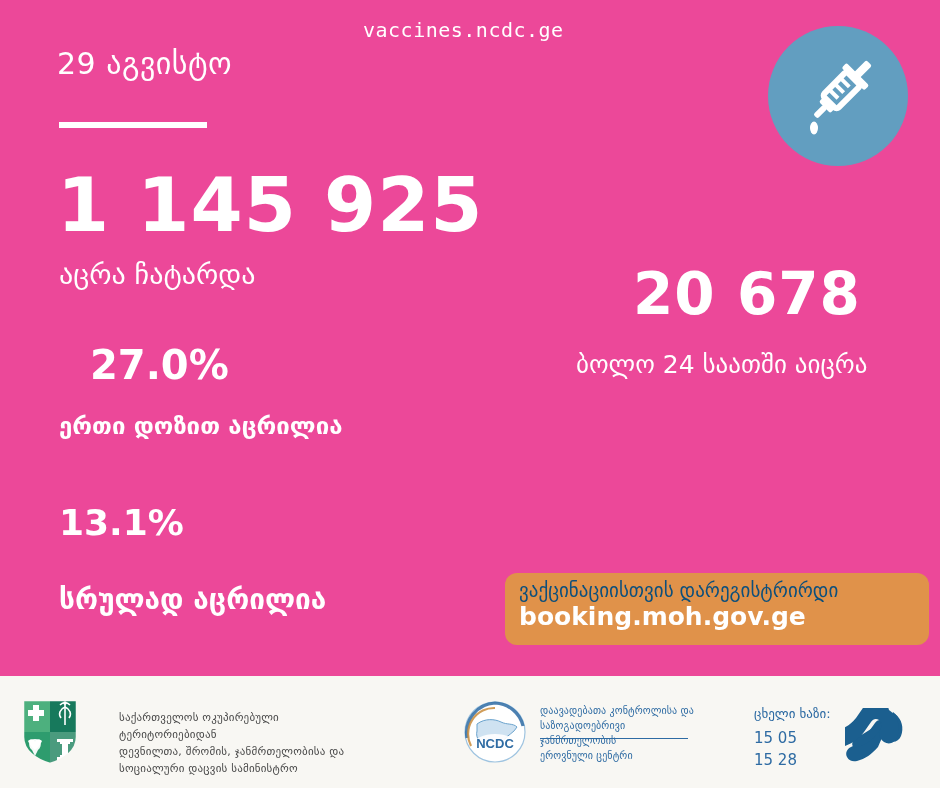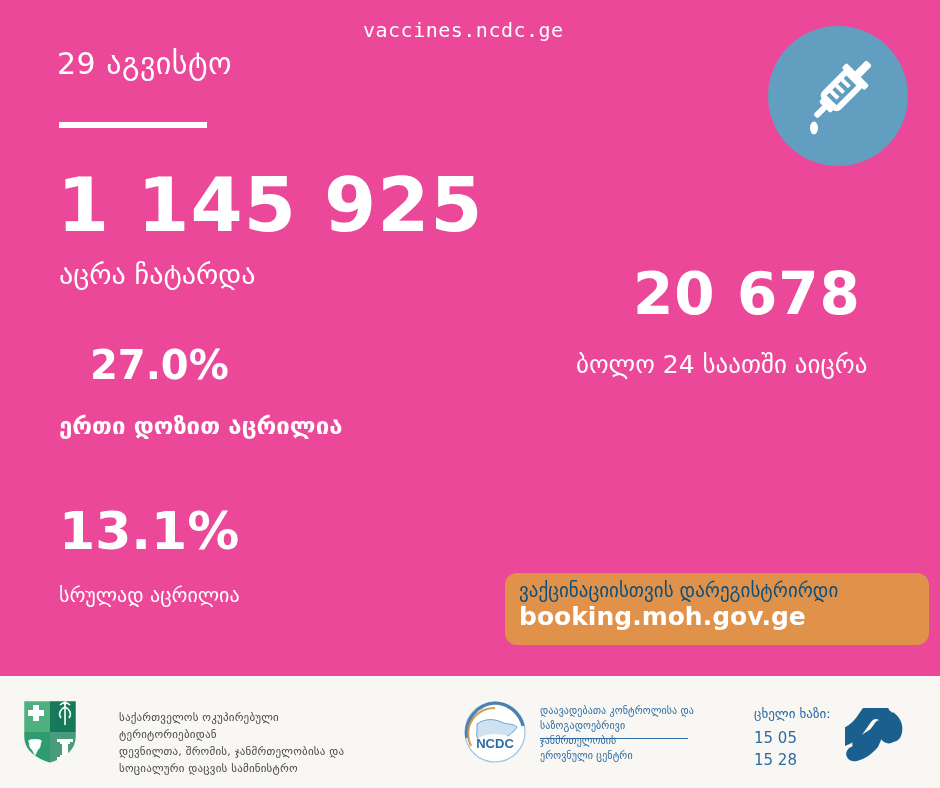--- a/index.html
+++ b/index.html
@@ -67,25 +67,25 @@
   #pct1-value {
     position:absolute; left:59px; top:345px;
     font-size:40px; font-weight:700; color:#ffffff; line-height:1;margin-left:31px;
   }
   #pct1-label {
     position:absolute; left:59px; top:412px;
     font-size:24px; color:#ffffff; font-weight:700;
   }
   #pct2-value {
     position:absolute; left:59px; top:505px;
-    font-size:52px; font-weight:700; color:#ffffff; line-height:1;
+    font-size:36px; font-weight:700; color:#ffffff; line-height:1;
   }
   #pct2-label {
     position:absolute; left:59px; top:583px;
-    font-size:20px; color:#ffffff; font-weight:400;
+    font-size:28px; color:#ffffff; font-weight:700;
   }
 
   
   #last24-value {
     position:absolute; left:633px; top:265px;
     font-size:58px; font-weight:700; color:#ffffff;
     letter-spacing:1px; line-height:1;
   }
   #last24-label {
     position:absolute; left:576px; top:350px;

